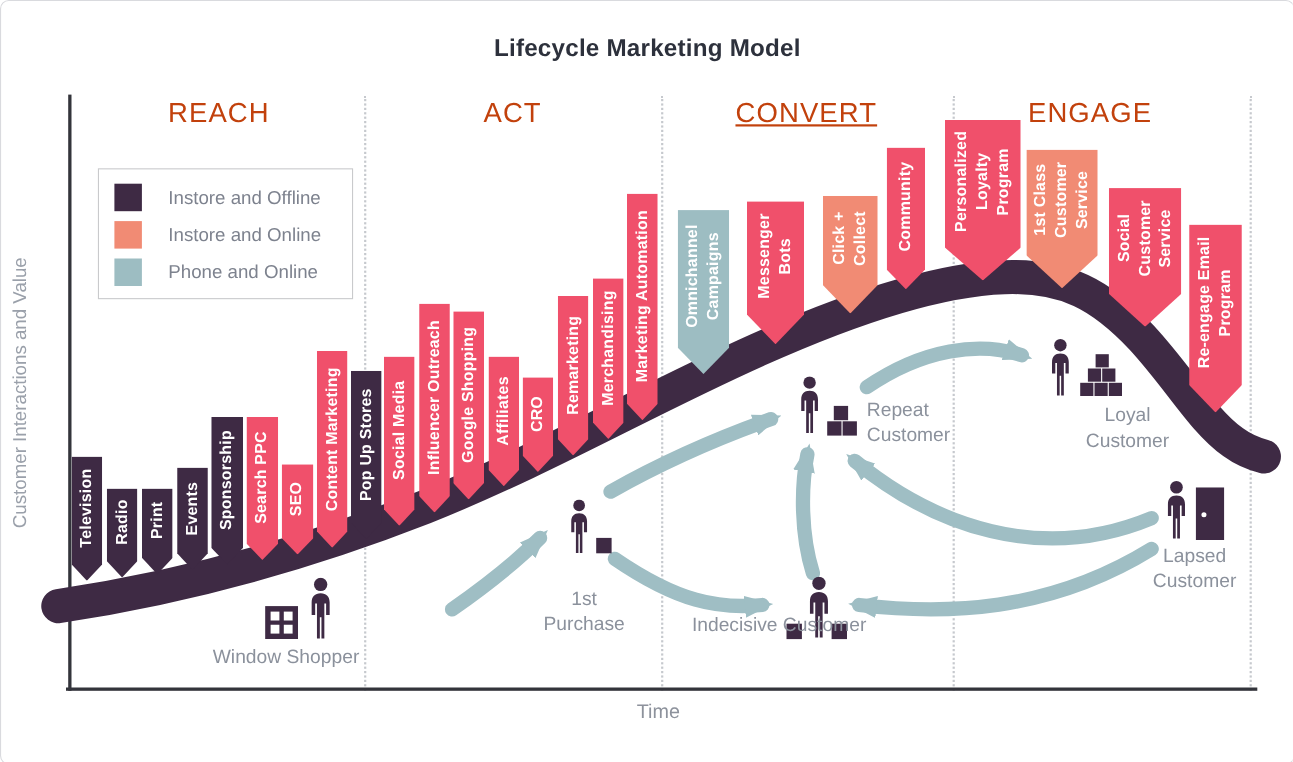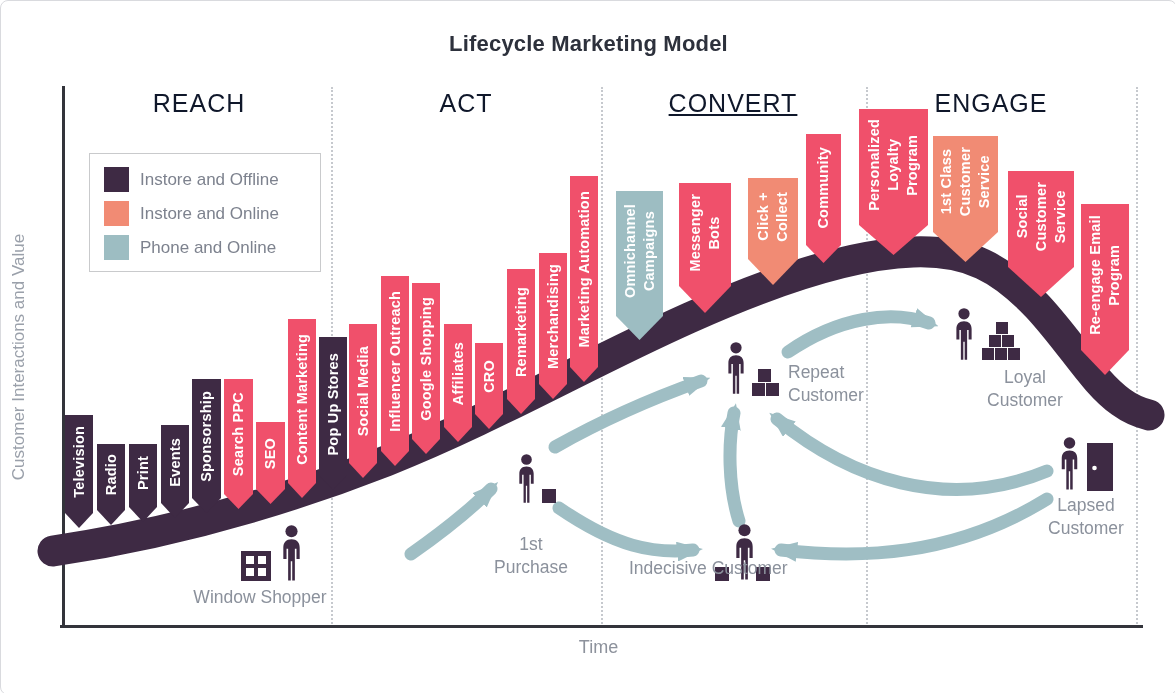--- a/index.html
+++ b/index.html
@@ -1,29 +1,29 @@
 <!DOCTYPE html>
 <html><head>
 <meta charset="utf-8">
 <style>
   html,body{margin:0;padding:0;background:#ffffff;}
   .frame{position:relative;width:1175px;height:693px;background:#ffffff;border:1px solid #d9dade;border-radius:8px;overflow:hidden;font-family:"Liberation Sans","DejaVu Sans",sans-serif;}
   .layer{position:absolute;left:0;top:0;width:1175px;height:693px;pointer-events:none;}
   .title{position:absolute;left:0;top:30px;width:1175px;text-align:center;font-size:22px;font-weight:bold;color:#2d313c;letter-spacing:.2px;}
-  .phase{position:absolute;top:88px;transform:translateX(-50%);font-size:25px;color:#0f172a;letter-spacing:1px;}
+  .phase{position:absolute;top:88px;transform:translateX(-50%);font-size:25px;color:#c2410c;letter-spacing:1px;}
   .sep{position:absolute;top:86px;width:0;border-left:2px dotted #c6c9ce;height:541px;}
   .axis-y{position:absolute;left:61px;top:85px;width:3px;height:542px;background:#33343b;}
   .axis-x{position:absolute;left:59px;top:624px;width:1083px;height:3px;background:#33343b;}
   .ylabel{position:absolute;left:-212px;top:346px;width:460px;text-align:center;transform:rotate(-90deg);font-size:17px;color:#9aa0aa;}
   .xlabel{position:absolute;left:0;top:636px;width:1195px;text-align:center;font-size:18px;color:#8d929c;}
   .legend{position:absolute;left:88px;top:152px;width:216px;background:#fff;border:1px solid #c9cacc;padding:13px 0 11px 14px;}
   .legend-row{display:flex;align-items:center;margin:0 0 9px 0;}
   .legend-row:last-child{margin-bottom:0;}
   .legend-swatch{width:25px;height:25px;margin-right:11px;flex:0 0 auto;}
-  .legend-label{font-size:17px;color:#7d828e;}
+  .legend-label{font-size:17px;color:#7d828e;margin-left:13px;}
   .banner{position:absolute;display:flex;align-items:center;justify-content:center;}
   .banner-text{writing-mode:vertical-rl;transform:rotate(180deg);color:#ffffff;font-weight:bold;font-size:14.5px;line-height:19px;text-align:center;white-space:pre-line;letter-spacing:.2px;}
   .fig{position:absolute;}
   .fig-label{position:absolute;font-size:17.5px;color:#8b919c;line-height:23px;}
   svg{display:block;}
 </style>
 </head>
 <body>
 
 <div class="frame">

